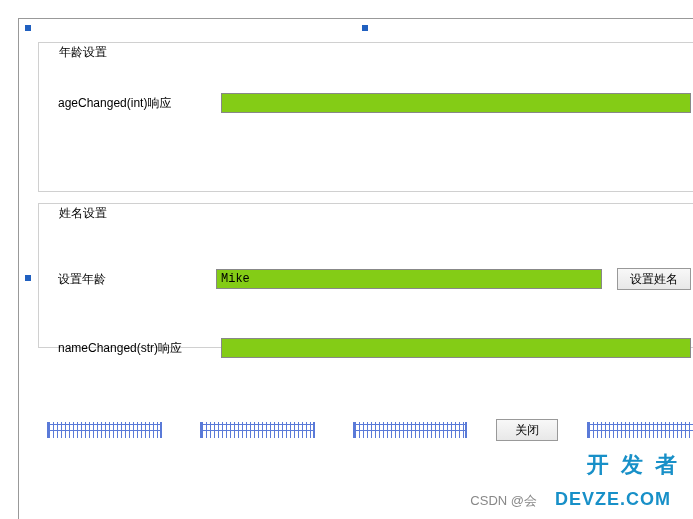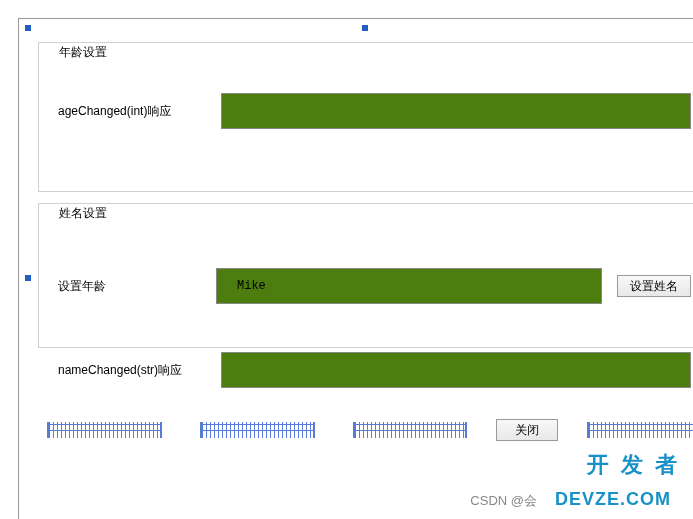--- a/index.html
+++ b/index.html
@@ -37,24 +37,24 @@
   left: 8px;
   background: #fff;
   display: inline-block;
   padding: 0 3px;
 }
 .row { display: flex; align-items: center; margin: 6px 10px; }
 .label { width: 140px; }
 .label-wide { width: 145px; }
 input[type=text] {
   flex: 1;
-  height: 36px;
+  height: 20px;
   border: 1px solid #888;
-  background: #4d7c0f;
-  padding: 0 20px;
+  background: #84cc16;
+  padding: 0 4px;
   font-family: "Courier New", monospace;
   font-size: 12px;
 }
 .slider-track {
   flex: 1;
   height: 4px;
   background: #e8e8e8;
   border: 1px solid #c8c8c8;
   border-radius: 2px;
   position: relative;

